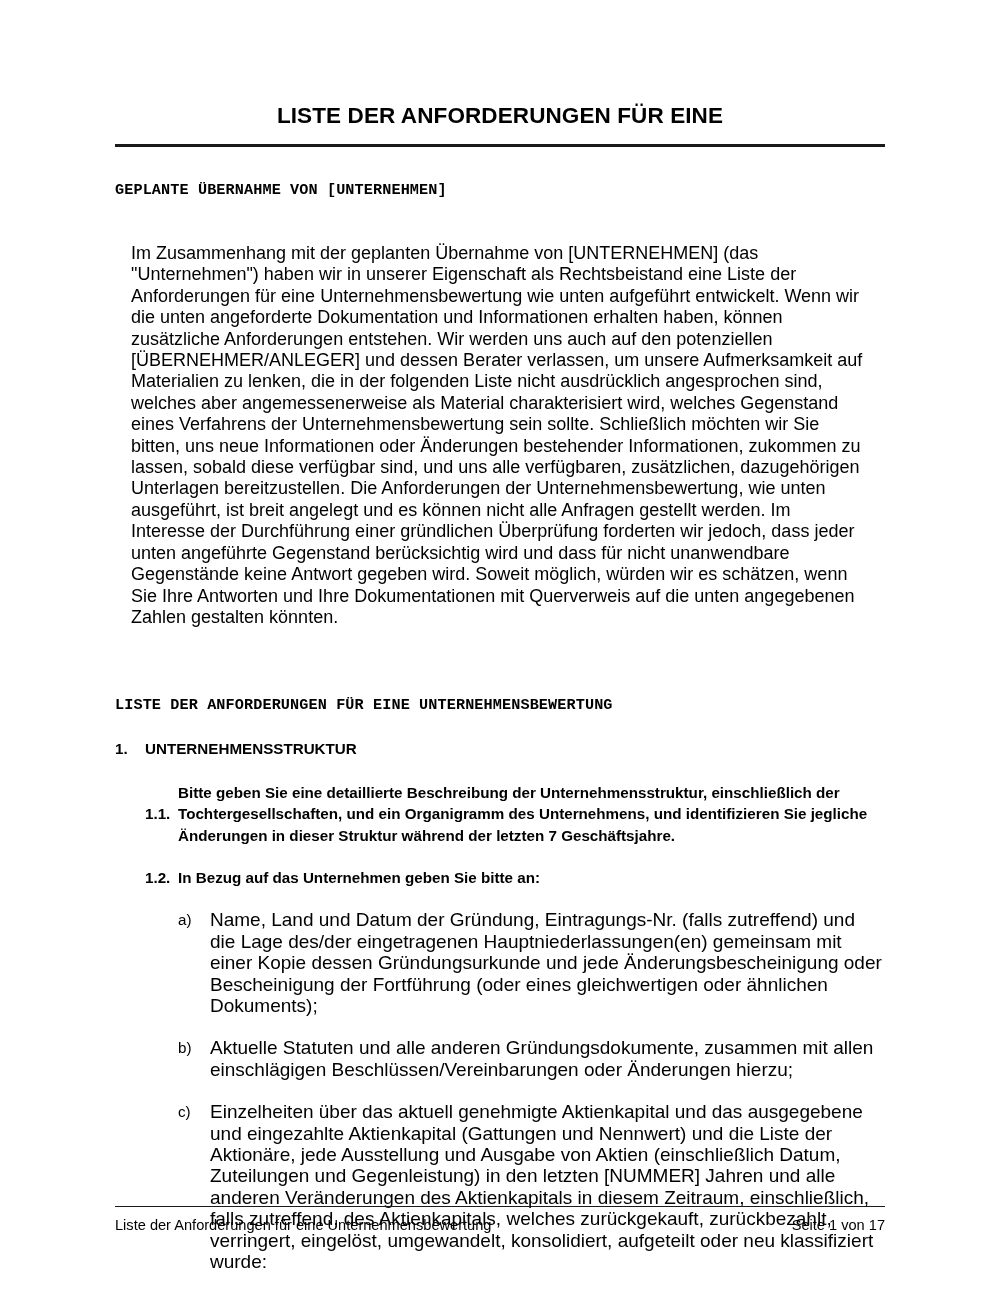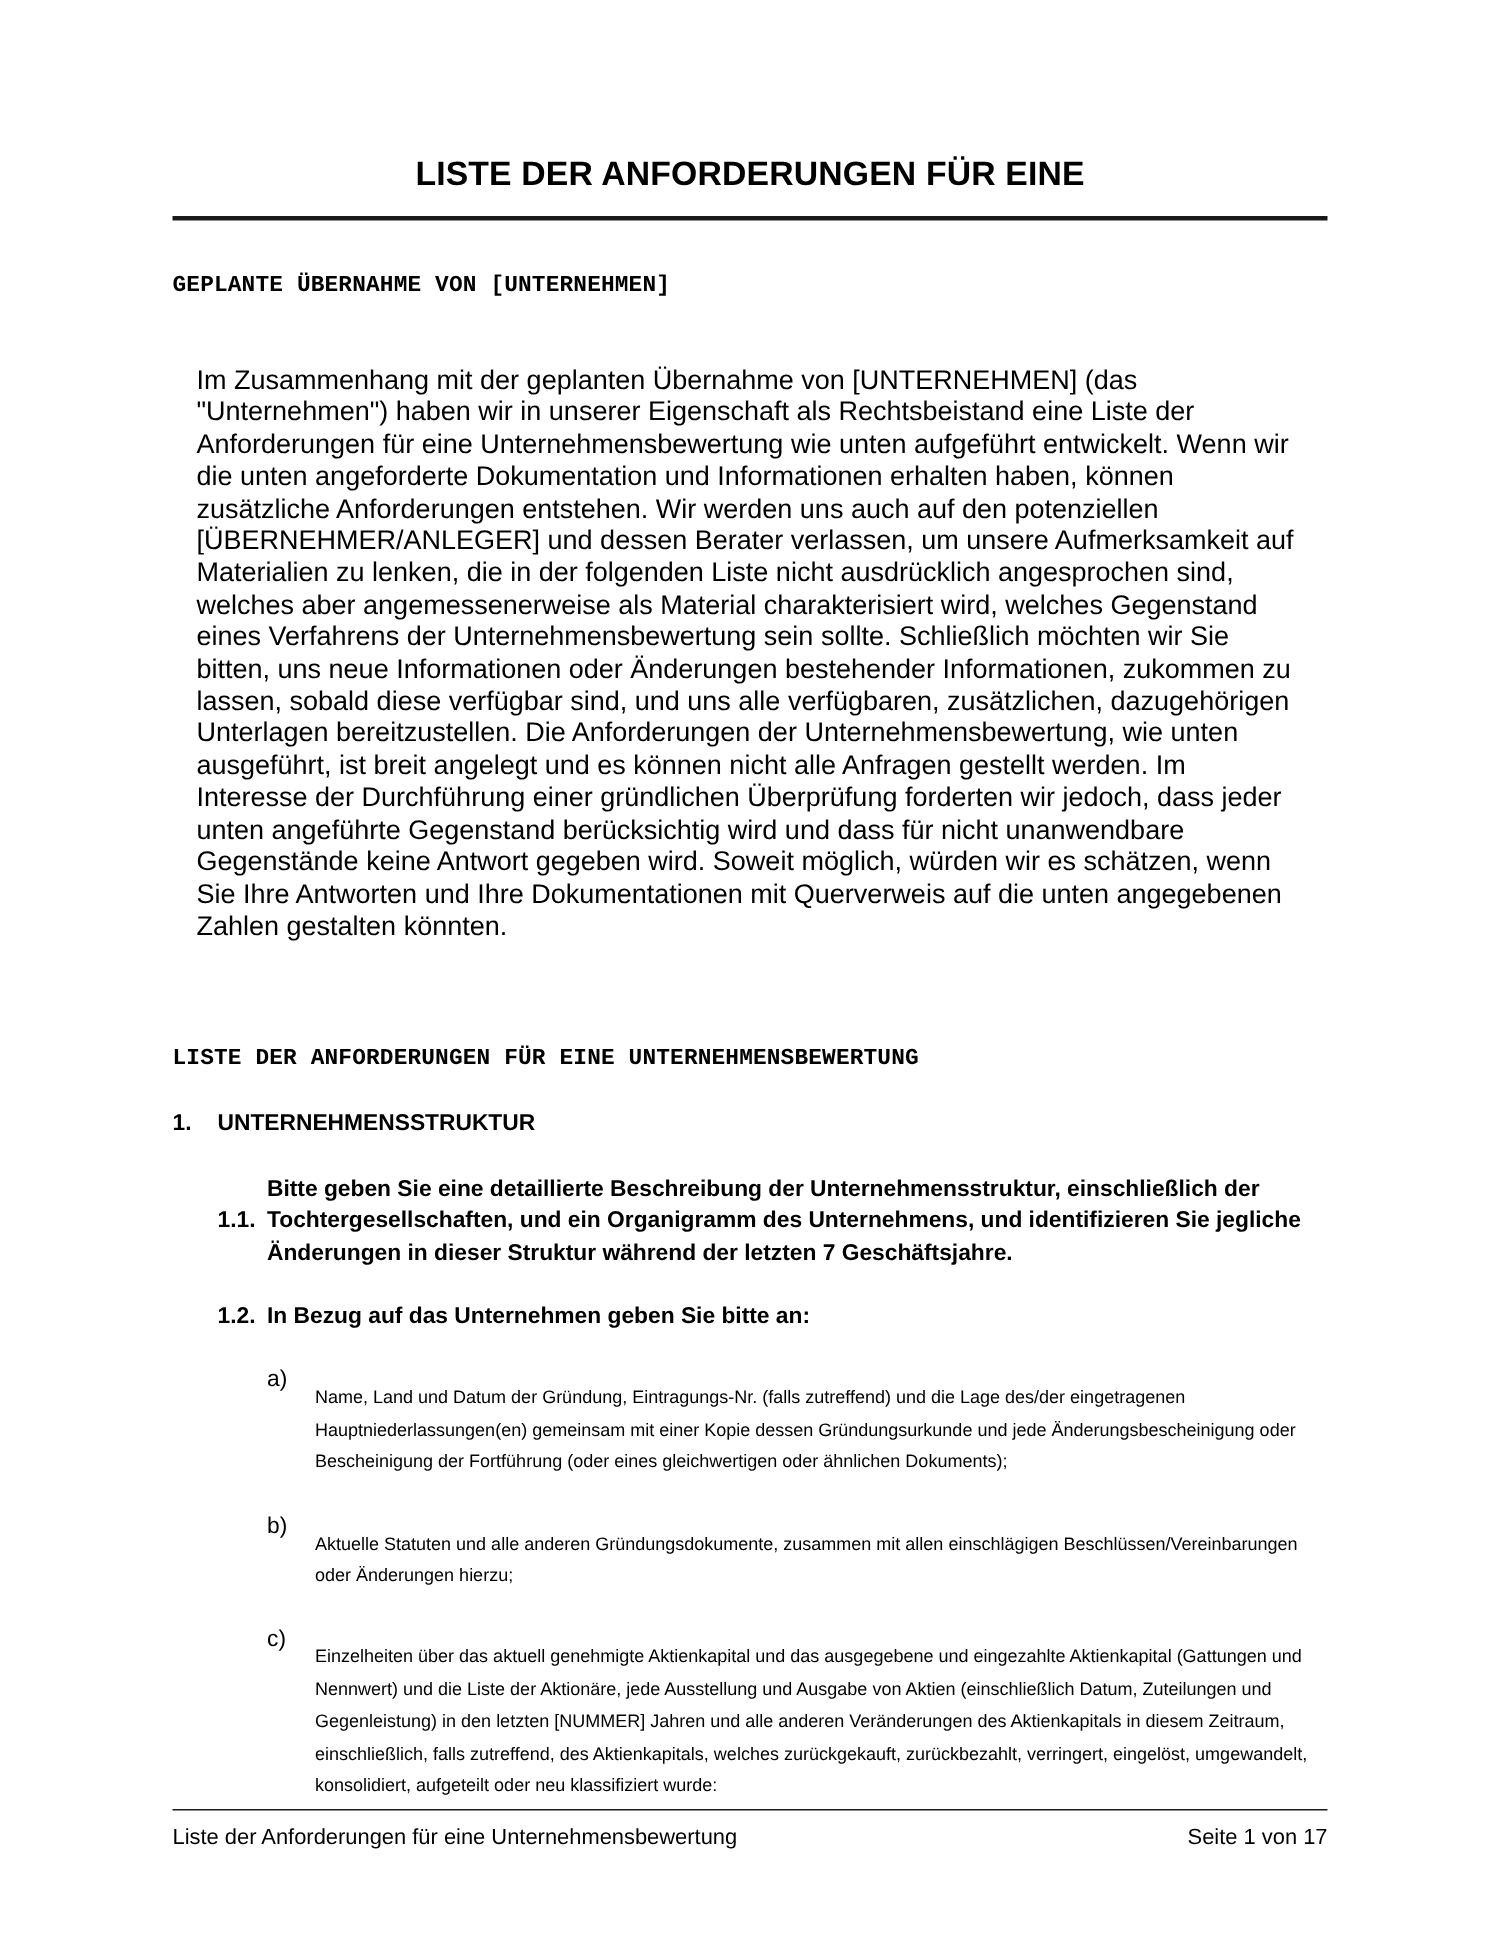--- a/index.html
+++ b/index.html
@@ -108,24 +108,23 @@
     align-items: flex-start;
     padding-left: 63px;
   }
   .lvl3-marker {
     width: 32px;
     flex: 0 0 32px;
     font-size: 15.2px;
     line-height: 21.4px;
   }
   .lvl3-text {
-    font-size: 12px;
+    font-size: 19px;
     line-height: 21.4px;
     width: 675px;
-    margin-top: 12px;
   }
 
   
   .footer {
     position: absolute;
     left: 115px;
     top: 1206px;
     width: 770px;
   }
   .footer-rule {

